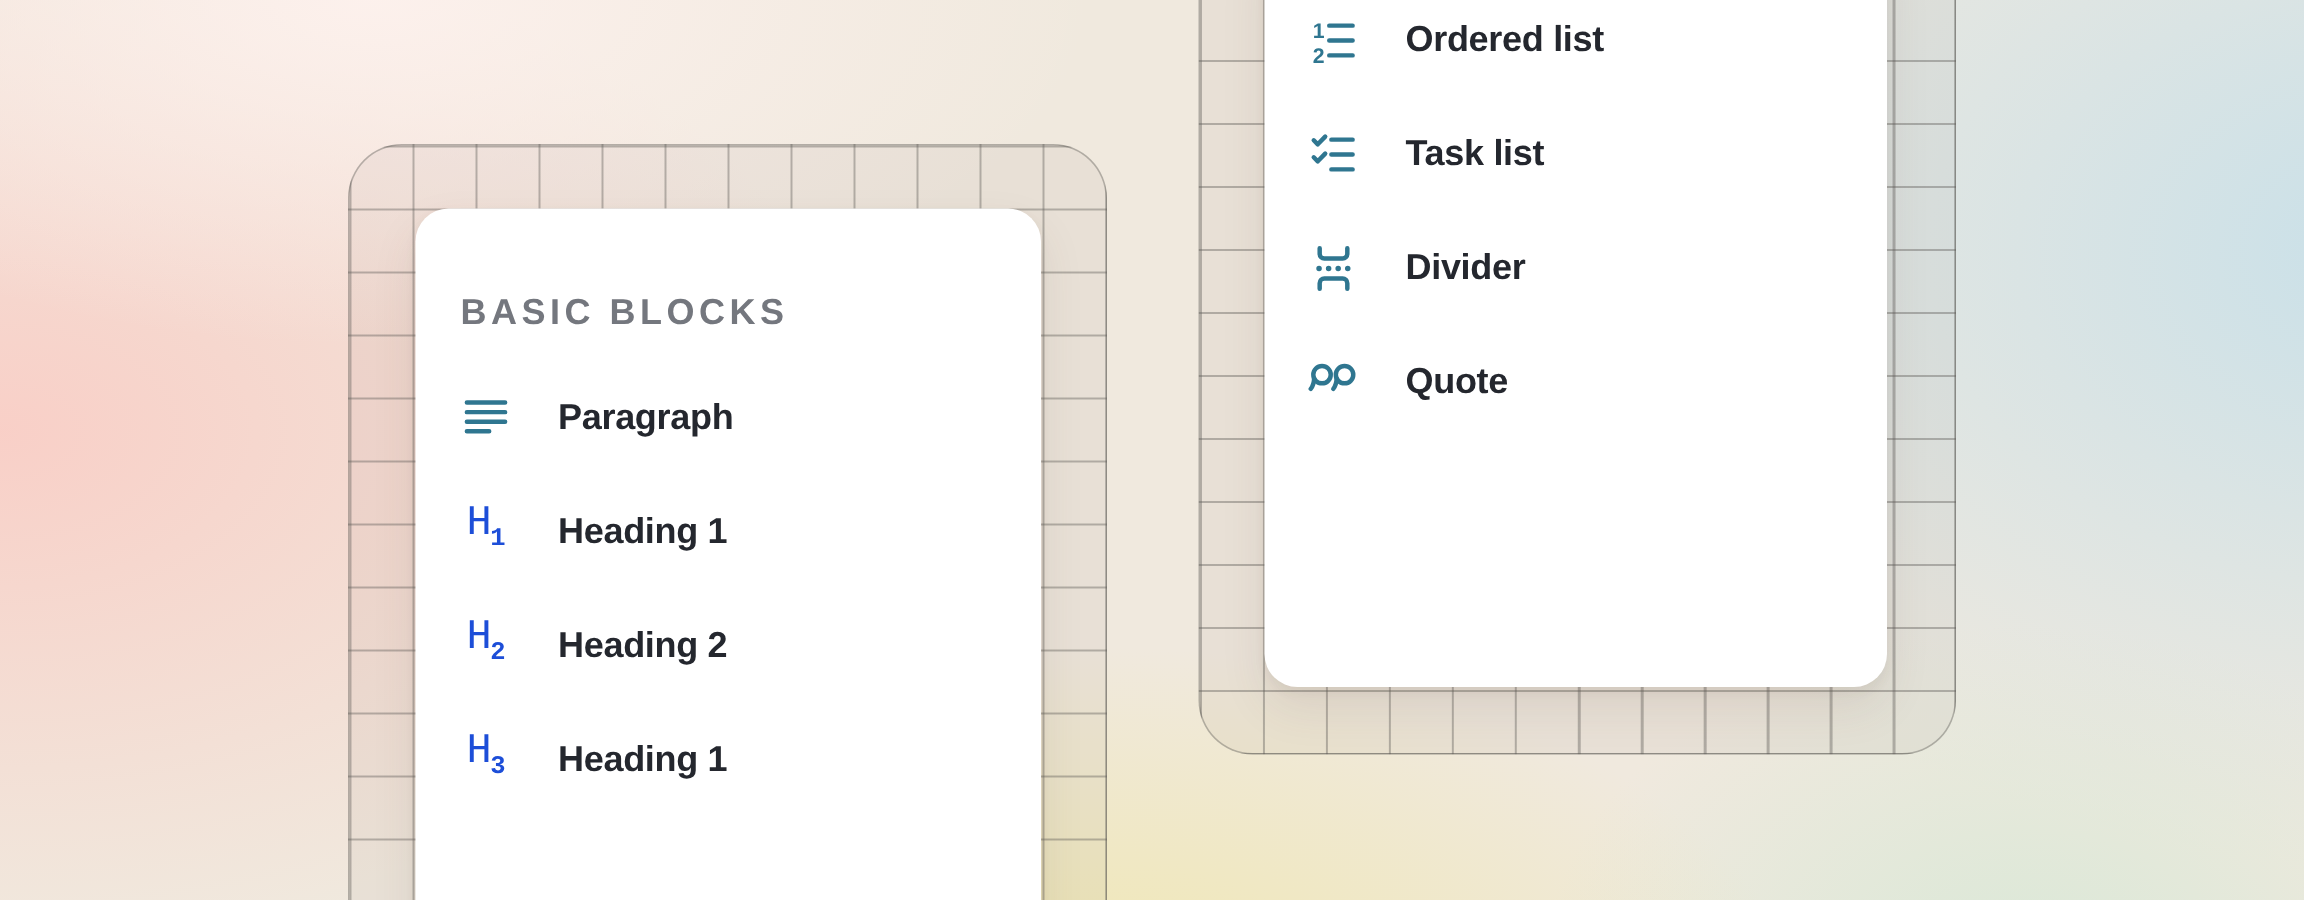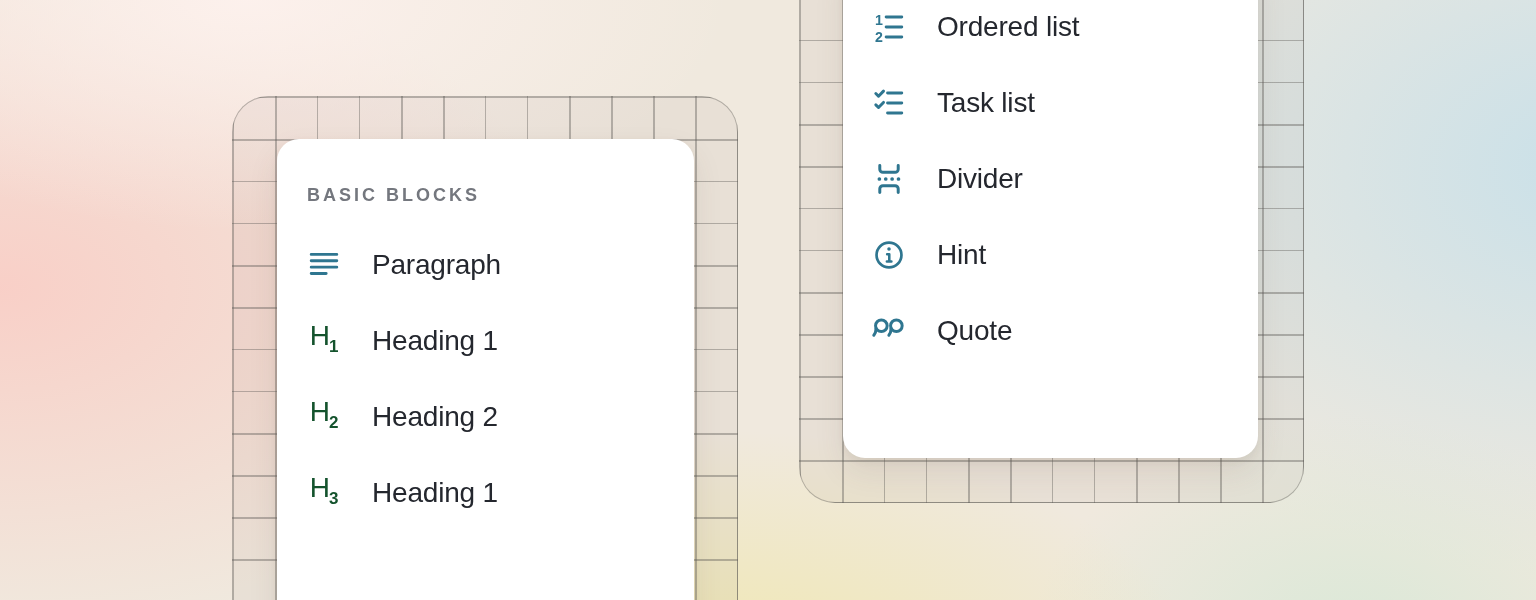--- a/index.html
+++ b/index.html
@@ -31,22 +31,22 @@
   .card{
     position:absolute;
     box-sizing:border-box;
     background:#FFFFFF;
     border-radius:22px;
     box-shadow:0 14px 30px rgba(90,70,55,.10), 0 3px 8px rgba(90,70,55,.06);
   }
   .card-left {left:277px; top:139px; width:417px; height:560px; padding:44px 30px 0 30px;}
   .card-right{left:843px; top:-45px; width:415px; height:503px; padding:55px 28px 0 29px;}
   .section-label{
-    margin:2px 0 43px 0;
-    font-size:18px;
+    margin:16px 0 43px 0;
+    font-size:24px;
     font-weight:700;
     letter-spacing:3px;
     line-height:20px;
     color:#74777E;
   }
   ul.menu-list{list-style:none;margin:0;padding:0;}
   li.menu-item{
     display:flex;
     align-items:center;
     height:34px;
@@ -54,36 +54,37 @@
     gap:31px;
     cursor:pointer;
   }
   .icon-box{
     width:34px;height:34px;
     flex:0 0 34px;
     display:flex;align-items:center;justify-content:center;
   }
   .icon-box svg{width:34px;height:34px;display:block;}
   .h-icon{
-    color:#14532d;
+    color:#1d4ed8;
     font-size:28px;
     font-weight:400;
     line-height:42px;
     letter-spacing:-1px;
     white-space:nowrap;
+    font-family:Liberation Mono, monospace;
   }
   .h-icon sub{
     font-size:17px;
     font-weight:600;
     vertical-align:-7px;
     letter-spacing:0;
   }
   .item-label{
-    font-size:28px;
-    font-weight:400;
+    font-size:24px;
+    font-weight:700;
     letter-spacing:-0.2px;
     color:#24272E;
     line-height:34px;
     white-space:nowrap;
   }
 </style>
 </head>
 <body>
 
 <div class="stage">
@@ -150,30 +151,20 @@
               <path d="M5.5 2.5v2.6a2.2 2.2 0 0 0 2.2 2.2h8.6a2.2 2.2 0 0 0 2.2-2.2V2.5"></path>
               <path d="M5.5 21.5v-2.6a2.2 2.2 0 0 1 2.2-2.2h8.6a2.2 2.2 0 0 1 2.2 2.2v2.6"></path>
               <path d="M5.2 12h.01M9.7 12h.01M14.2 12h.01M18.7 12h.01" stroke-width="2.6"></path>
             </svg>
           </span>
           <span class="item-label">Divider</span>
         </li>
         <li class="menu-item">
           <span class="icon-box">
             <svg viewBox="0 0 24 24" fill="none" stroke="#2F7690" stroke-width="2.1" stroke-linecap="round" stroke-linejoin="round">
-              <circle cx="12" cy="12" r="8.8" stroke-width="1.9"></circle>
-              <path d="M12 7.7h.01" stroke-width="2.5"></path>
-              <path d="M10.7 11.4h1.5v5.1M10.5 16.6h3.2" stroke-width="1.8"></path>
-            </svg>
-          </span>
-          <span class="item-label">Hint</span>
-        </li>
-        <li class="menu-item">
-          <span class="icon-box">
-            <svg viewBox="0 0 24 24" fill="none" stroke="#2F7690" stroke-width="2.1" stroke-linecap="round" stroke-linejoin="round">
               <circle cx="6.6" cy="8.3" r="4.1"></circle>
               <path d="M2.9 10.1C2.8 12.3 2.3 13.8 1.3 15"></path>
               <circle cx="17.2" cy="8.3" r="4.1"></circle>
               <path d="M13.5 10.1c-.1 2.2-.6 3.7-1.6 4.9"></path>
             </svg>
           </span>
           <span class="item-label">Quote</span>
         </li>
       </ul>
   </div>

